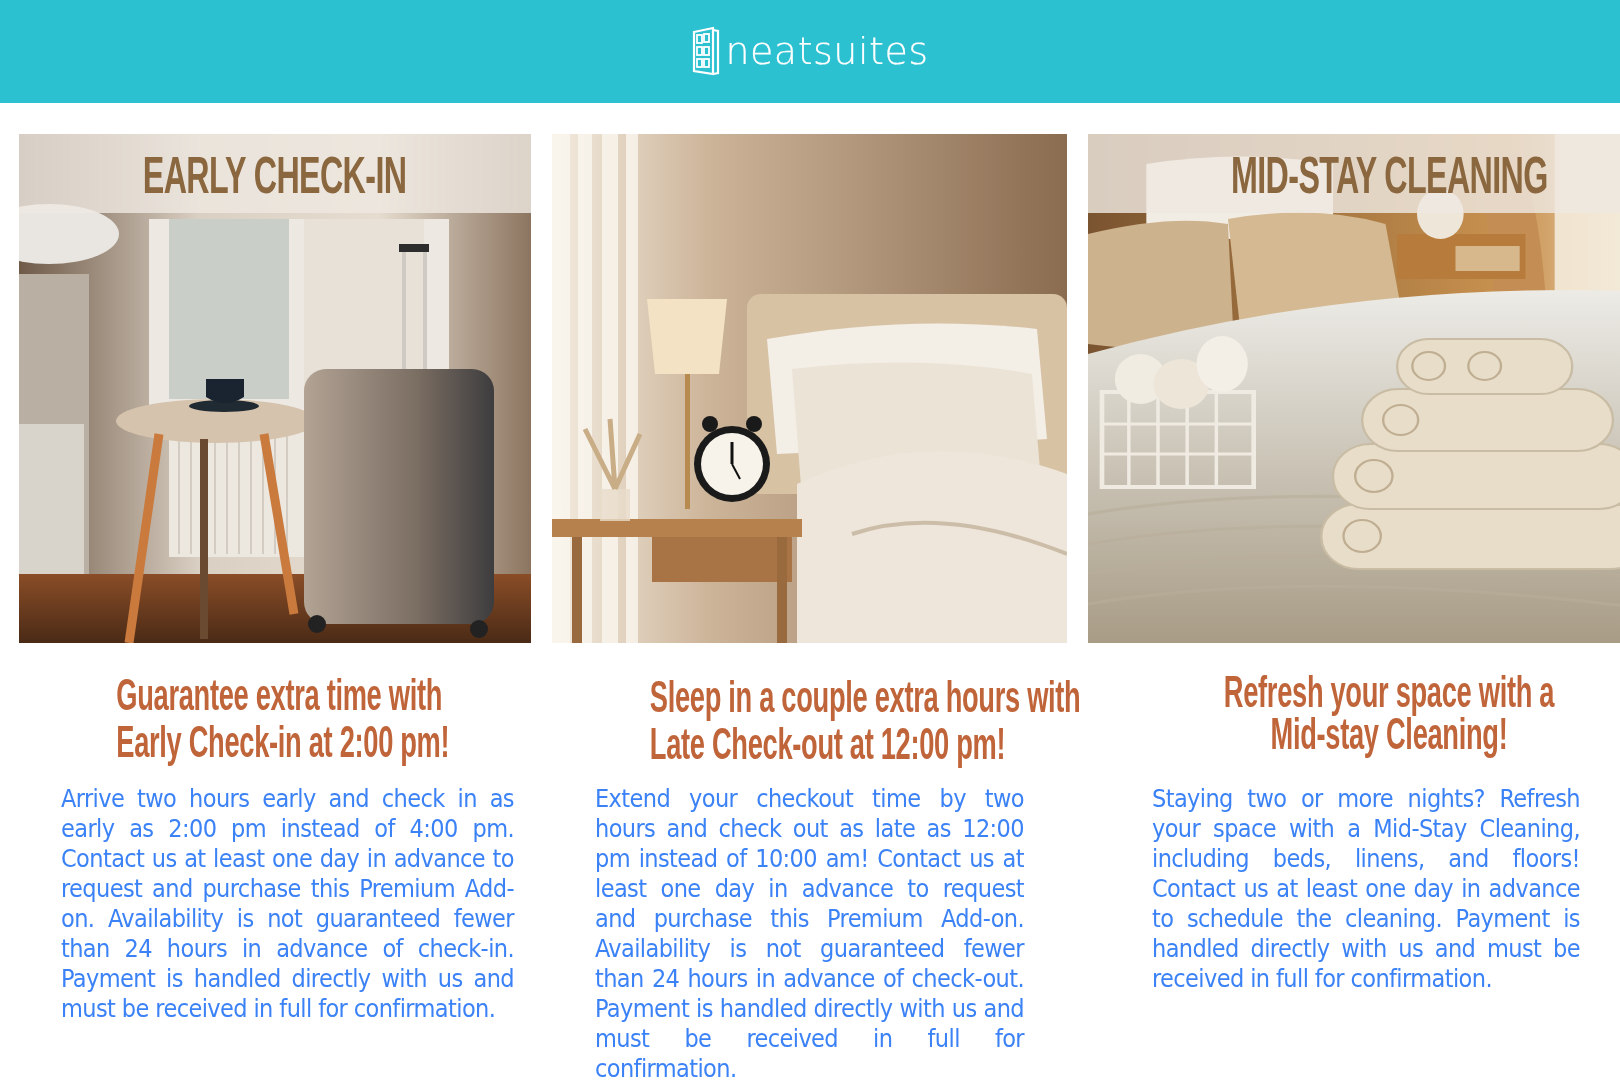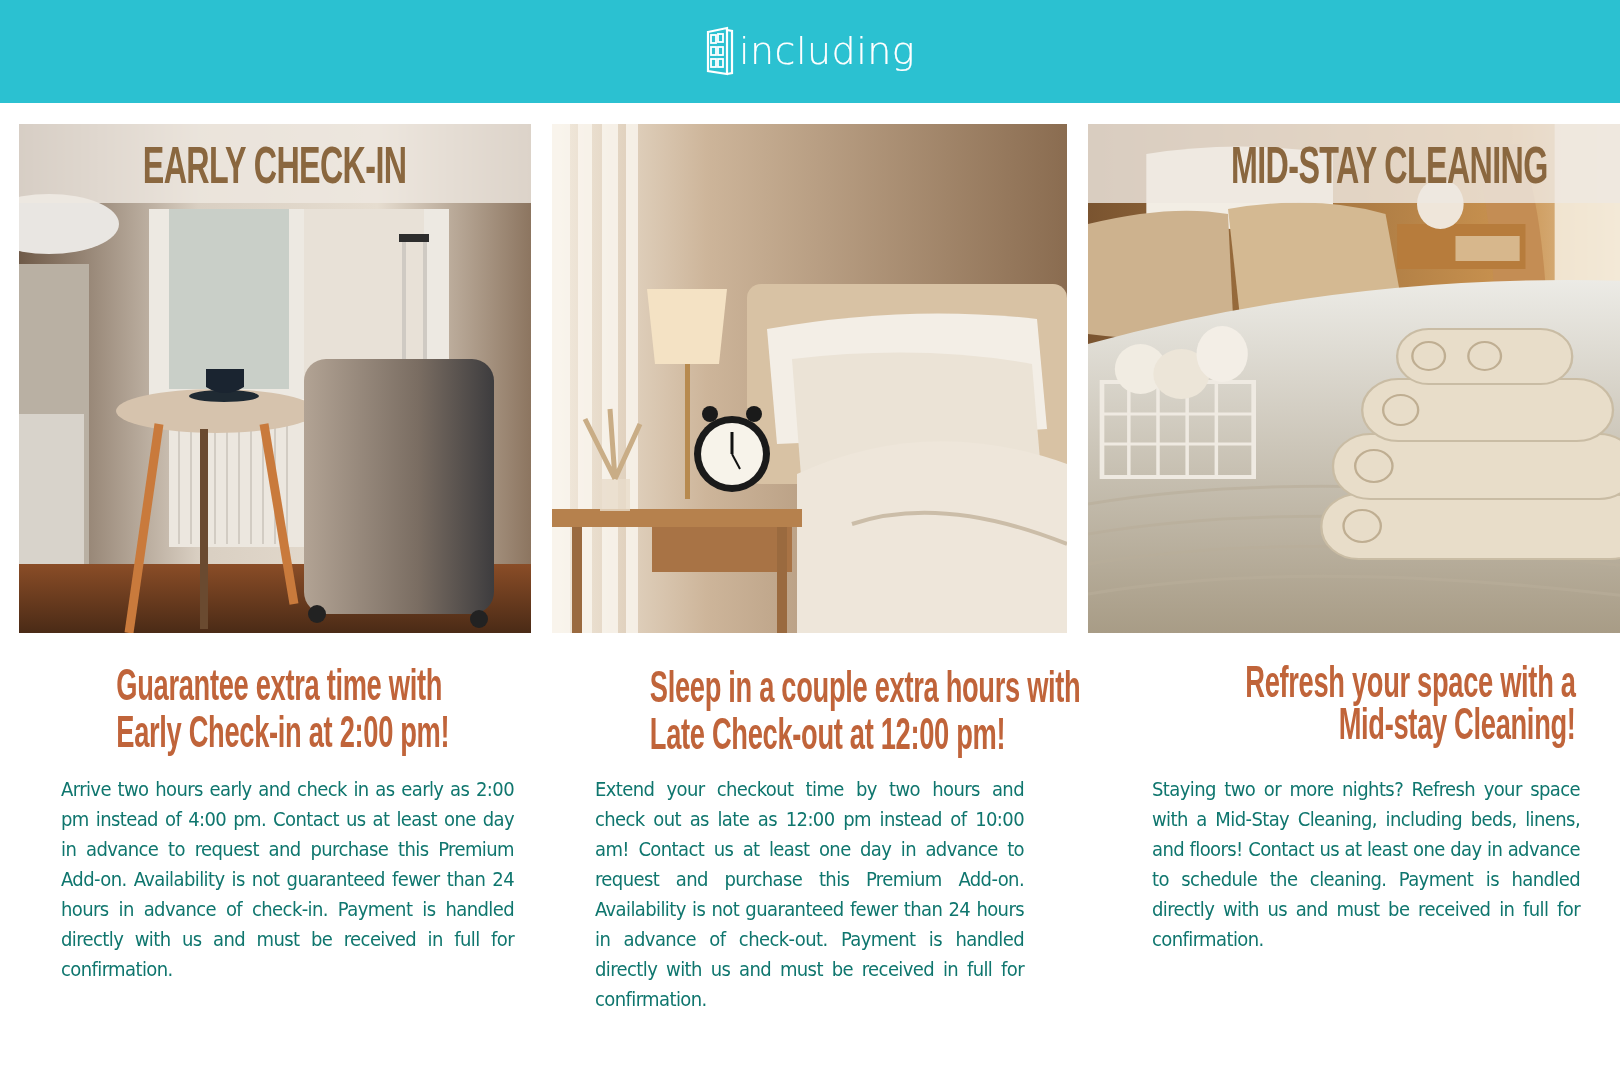--- a/index.html
+++ b/index.html
@@ -12,70 +12,70 @@
     display: flex; align-items: center; justify-content: center;
   }
   .logo { display: flex; align-items: center; gap: 4px; margin-top: -2px; }
   .logo-icon { width: 30px; height: 50px; }
   .logo-text {
     color: #ffffff; font-family: "DejaVu Sans", sans-serif; font-weight: 300;
     font-size: 38px; letter-spacing: 0.5px; line-height: 1;
     -webkit-text-stroke: 0.2px #fff;
   }
 
-  .card { position: absolute; top: 124px; text-decoration: underline; }
+  .card { position: absolute; top: 134px; text-decoration: underline; }
   .card-1 { left: 19px; width: 512px; }
   .card-2 { left: 552px; width: 515px; }
   .card-3 { left: 1088px; width: 602px; }
 
   .photo { position: relative; width: 100%; height: 509px; overflow: hidden; }
   .photo svg { position: absolute; left: 0; top: 0; width: 100%; height: 100%; }
 
   .title-band {
     position: absolute; left: 0; top: 0; width: 100%; height: 79px;
     background: rgba(238, 232, 224, 0.82);
     display: flex; align-items: center; justify-content: center;
   }
   .title-text {
     font-family: "Liberation Sans Narrow", "Liberation Sans", sans-serif;
     font-weight: bold; font-size: 52px; color: #8a673f;
     letter-spacing: -1px; transform: scaleX(0.62); white-space: nowrap;
     margin-top: 2px;
   }
 
   .headline {
-    position: absolute; left: 0; width: 100%; text-align: right;
+    position: absolute; left: 0; width: 100%; text-align: center;
     color: #c0643a; font-weight: bold; font-size: 44px; line-height: 47px;
     font-family: "Liberation Sans", sans-serif;
   }
   .headline span { display: block; transform: scaleX(0.62); white-space: nowrap; letter-spacing: -0.5px; }
 
   .body-text {
-    position: absolute; color: #0f766e;
-    font-family: "DejaVu Sans", sans-serif; font-size: 20px; line-height: 30px;
+    position: absolute; color: #3b82f6;
+    font-family: "DejaVu Sans", sans-serif; font-size: 25px; line-height: 30px;
     text-align: justify; letter-spacing: -0.6px;
     font-stretch: condensed;
   }
 </style>
 </head>
 <body>
 
 <div class="header">
   <div class="logo">
     <svg class="logo-icon" viewBox="0 0 30 50">
       <path d="M3 6 L22 2 L22 48 L3 45 Z" fill="none" stroke="#fff" stroke-width="2.2"></path>
       <path d="M22 4 L27 5 L27 47 L22 48" fill="none" stroke="#fff" stroke-width="2.2"></path>
       <rect x="6" y="9" width="5" height="8" fill="none" stroke="#fff" stroke-width="1.8"></rect>
       <rect x="13" y="8" width="5" height="8" fill="none" stroke="#fff" stroke-width="1.8"></rect>
       <rect x="6" y="21" width="5" height="8" fill="none" stroke="#fff" stroke-width="1.8"></rect>
       <rect x="13" y="21" width="5" height="8" fill="none" stroke="#fff" stroke-width="1.8"></rect>
       <rect x="6" y="33" width="5" height="8" fill="none" stroke="#fff" stroke-width="1.8"></rect>
       <rect x="13" y="33" width="5" height="8" fill="none" stroke="#fff" stroke-width="1.8"></rect>
     </svg>
-    <span class="logo-text">including</span>
+    <span class="logo-text">neatsuites</span>
   </div>
 </div>
 
 <div class="card card-1">
   <div class="photo">
     <svg viewBox="0 0 512 509" preserveAspectRatio="none">
       <defs>
         <linearGradient id="c1wall" x1="0" y1="0" x2="1" y2="0">
           <stop offset="0" stop-color="#6f5a48"></stop>
           <stop offset="0.35" stop-color="#d9cfc2"></stop>

